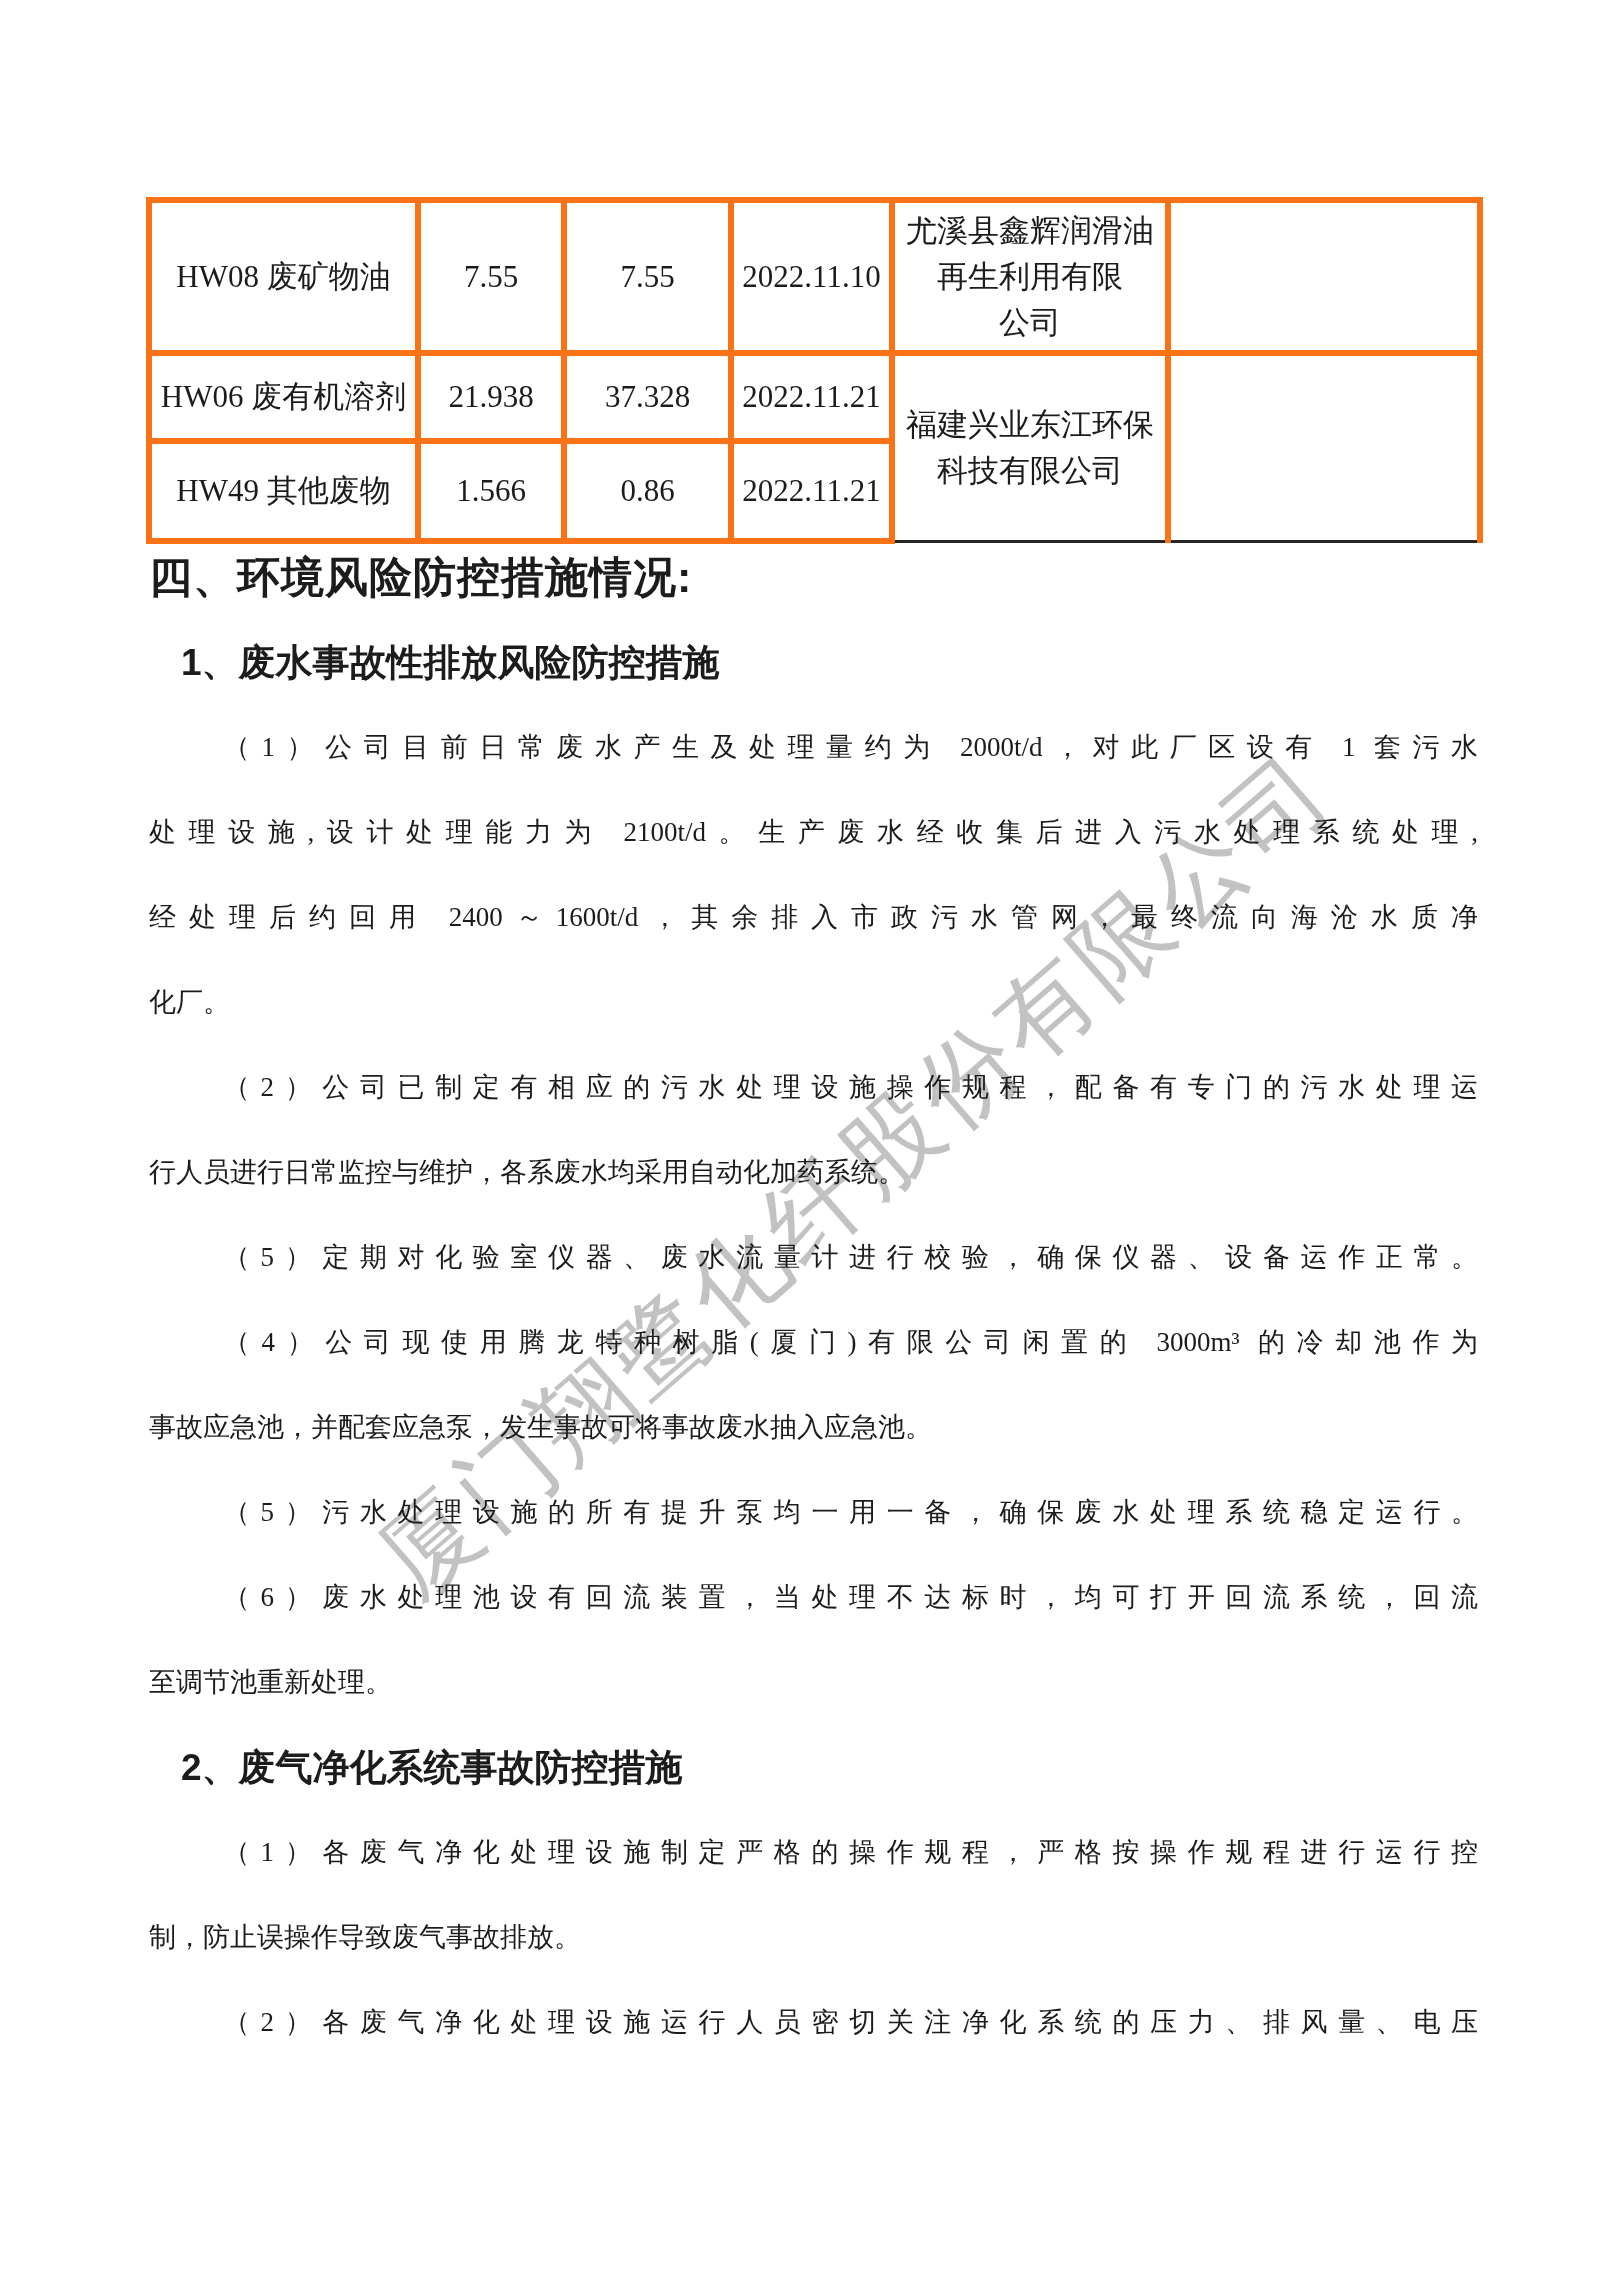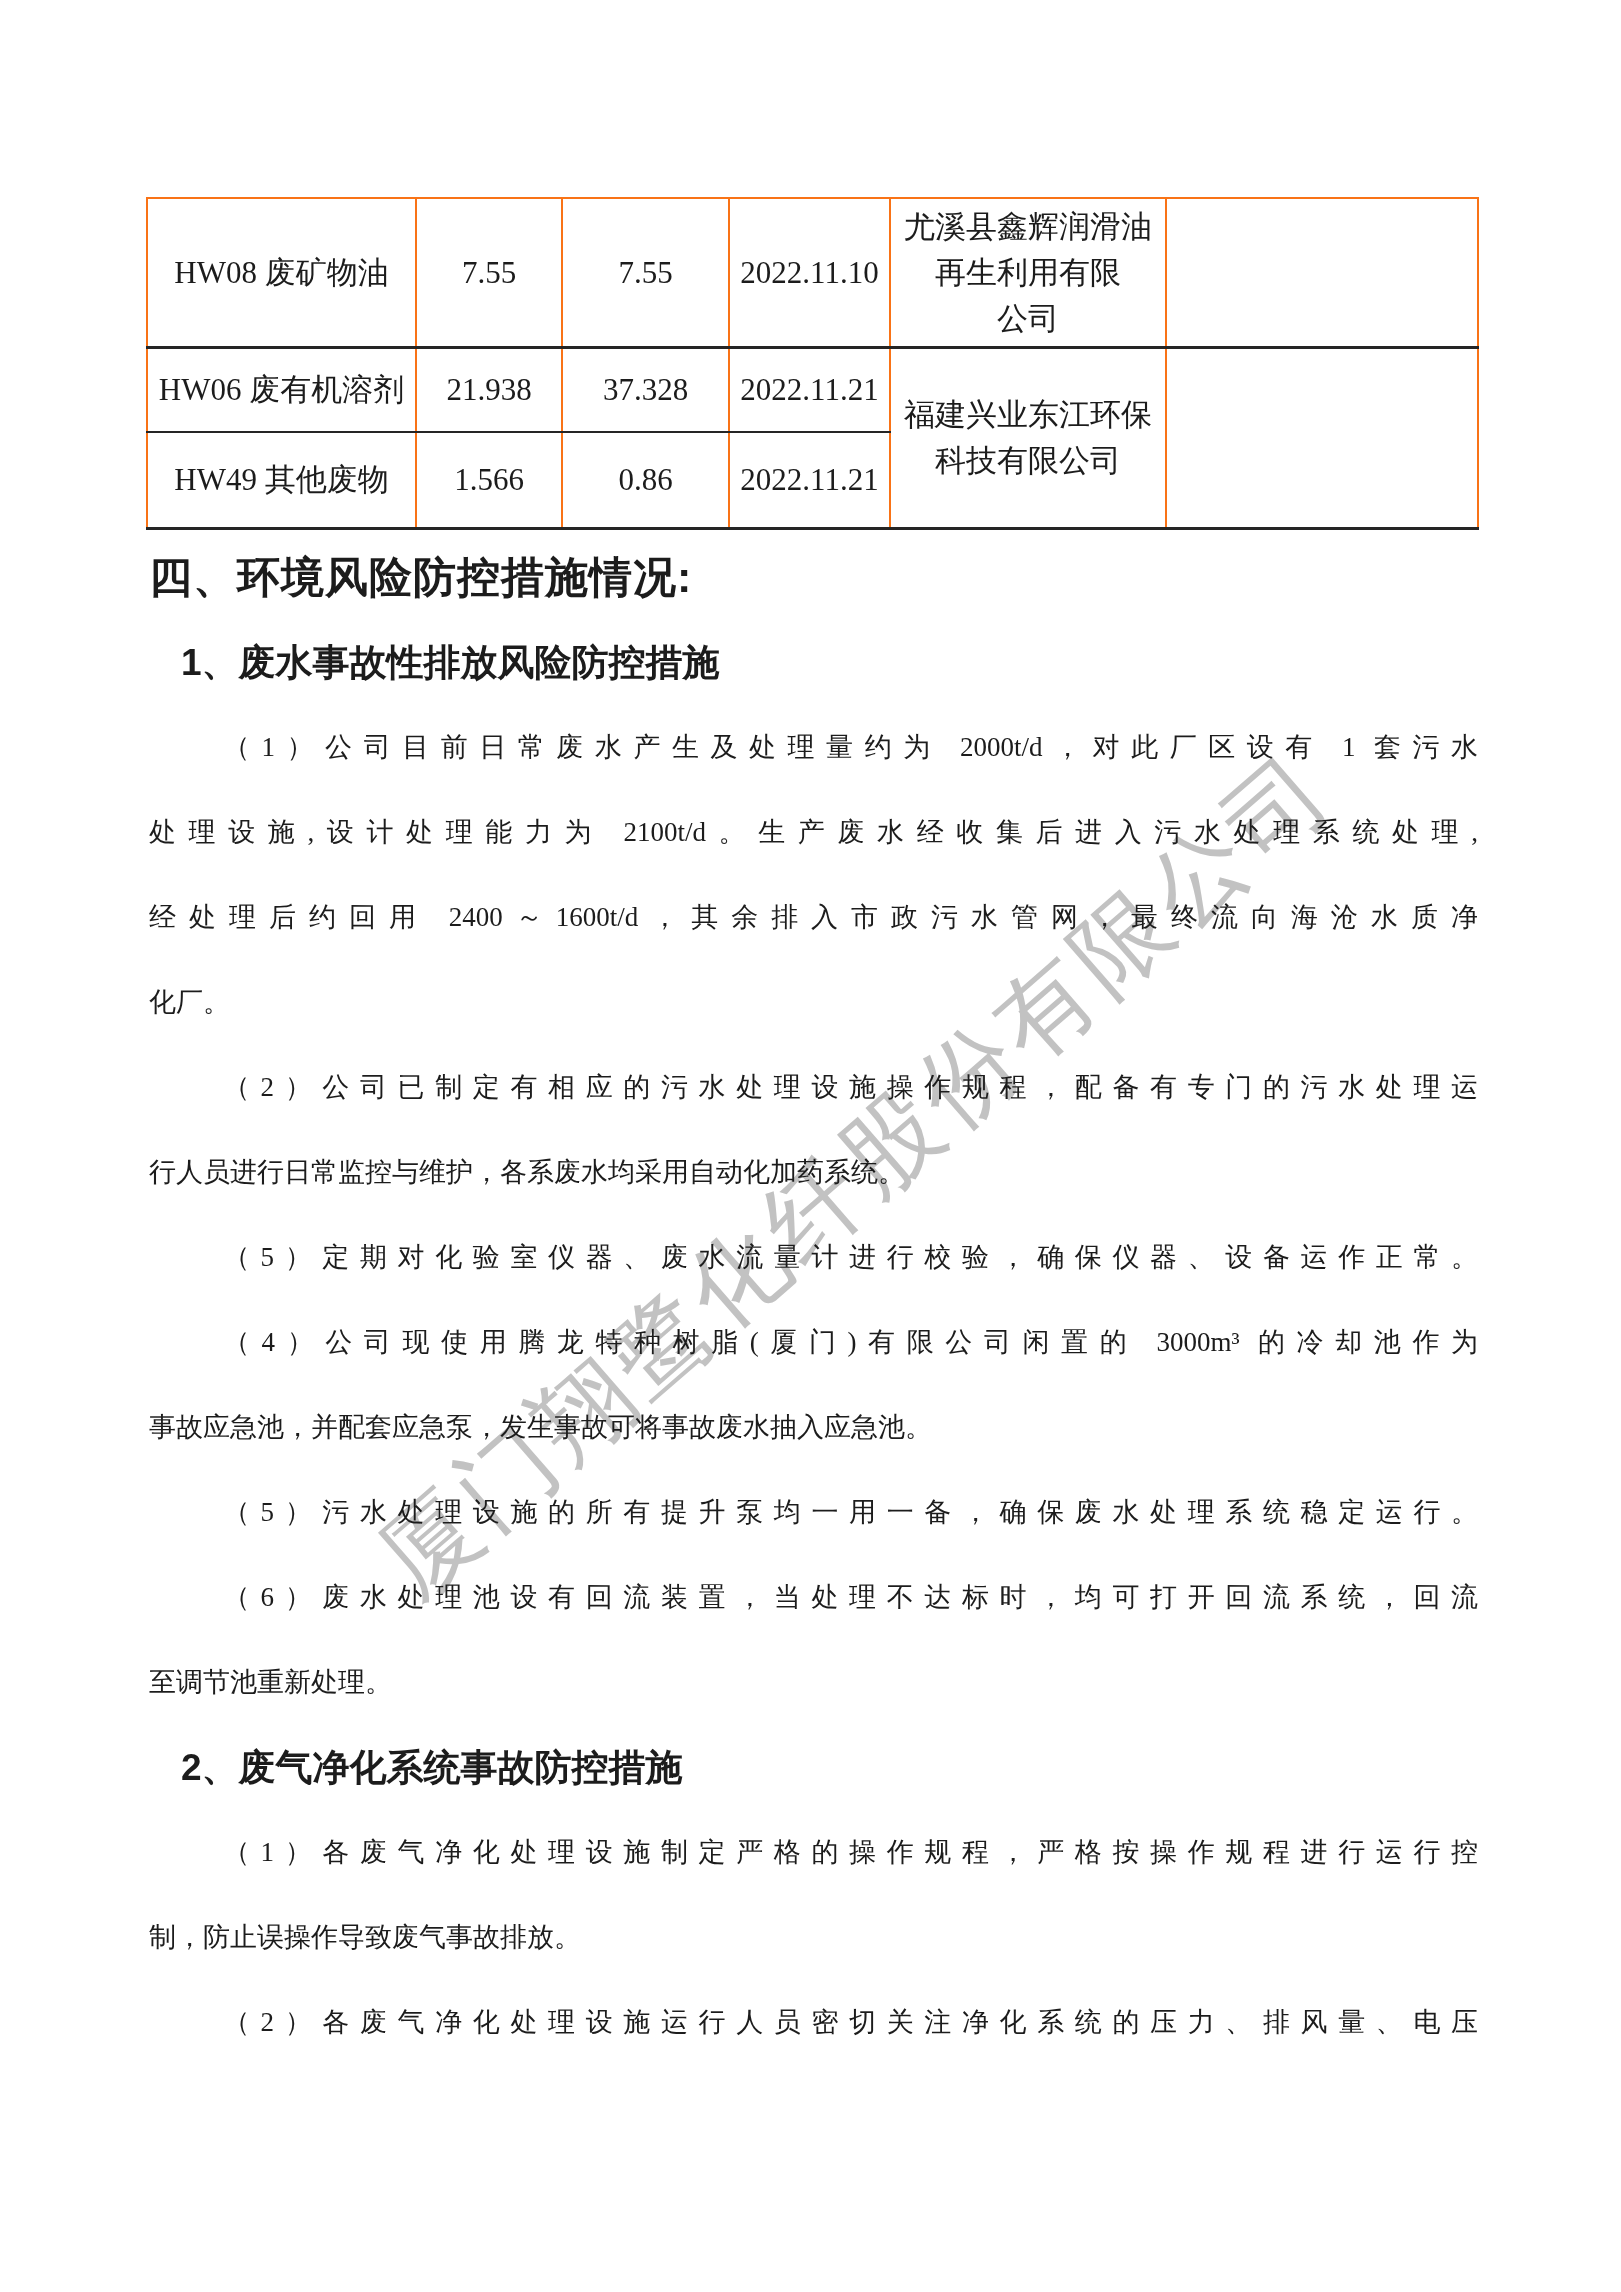--- a/index.html
+++ b/index.html
@@ -36,21 +36,21 @@
     top: 197px;
     width: 1330px;
     border-collapse: collapse;
     table-layout: fixed;
     z-index: 1;
     font-size: 31px;
     text-align: center;
     color: #1c1c1c;
   }
   table.waste-table { border: 2.9px solid #252525; border-top-width: 2px; border-bottom-width: 3.9px; }
-  table.waste-table td { border: 2px solid #f97316; padding: 0 3.9px; vertical-align: middle; }
+  table.waste-table td { border: 6px solid #f97316; padding: 0 3.9px; vertical-align: middle; }
   tr.row-1 td { border-bottom: 3.9px solid #252525; height: 147px; }
   tr.row-2 td { border-bottom: 2.9px solid #252525; height: 82px; }
   tr.row-3 td { height: 94px; }
   td.company-cell { line-height: 46px; padding: 2px 2px; }
   td.vbottom { vertical-align: bottom; padding-bottom: 3.9px; }
 
   
   .content {
     position: absolute;
     left: 149px;

